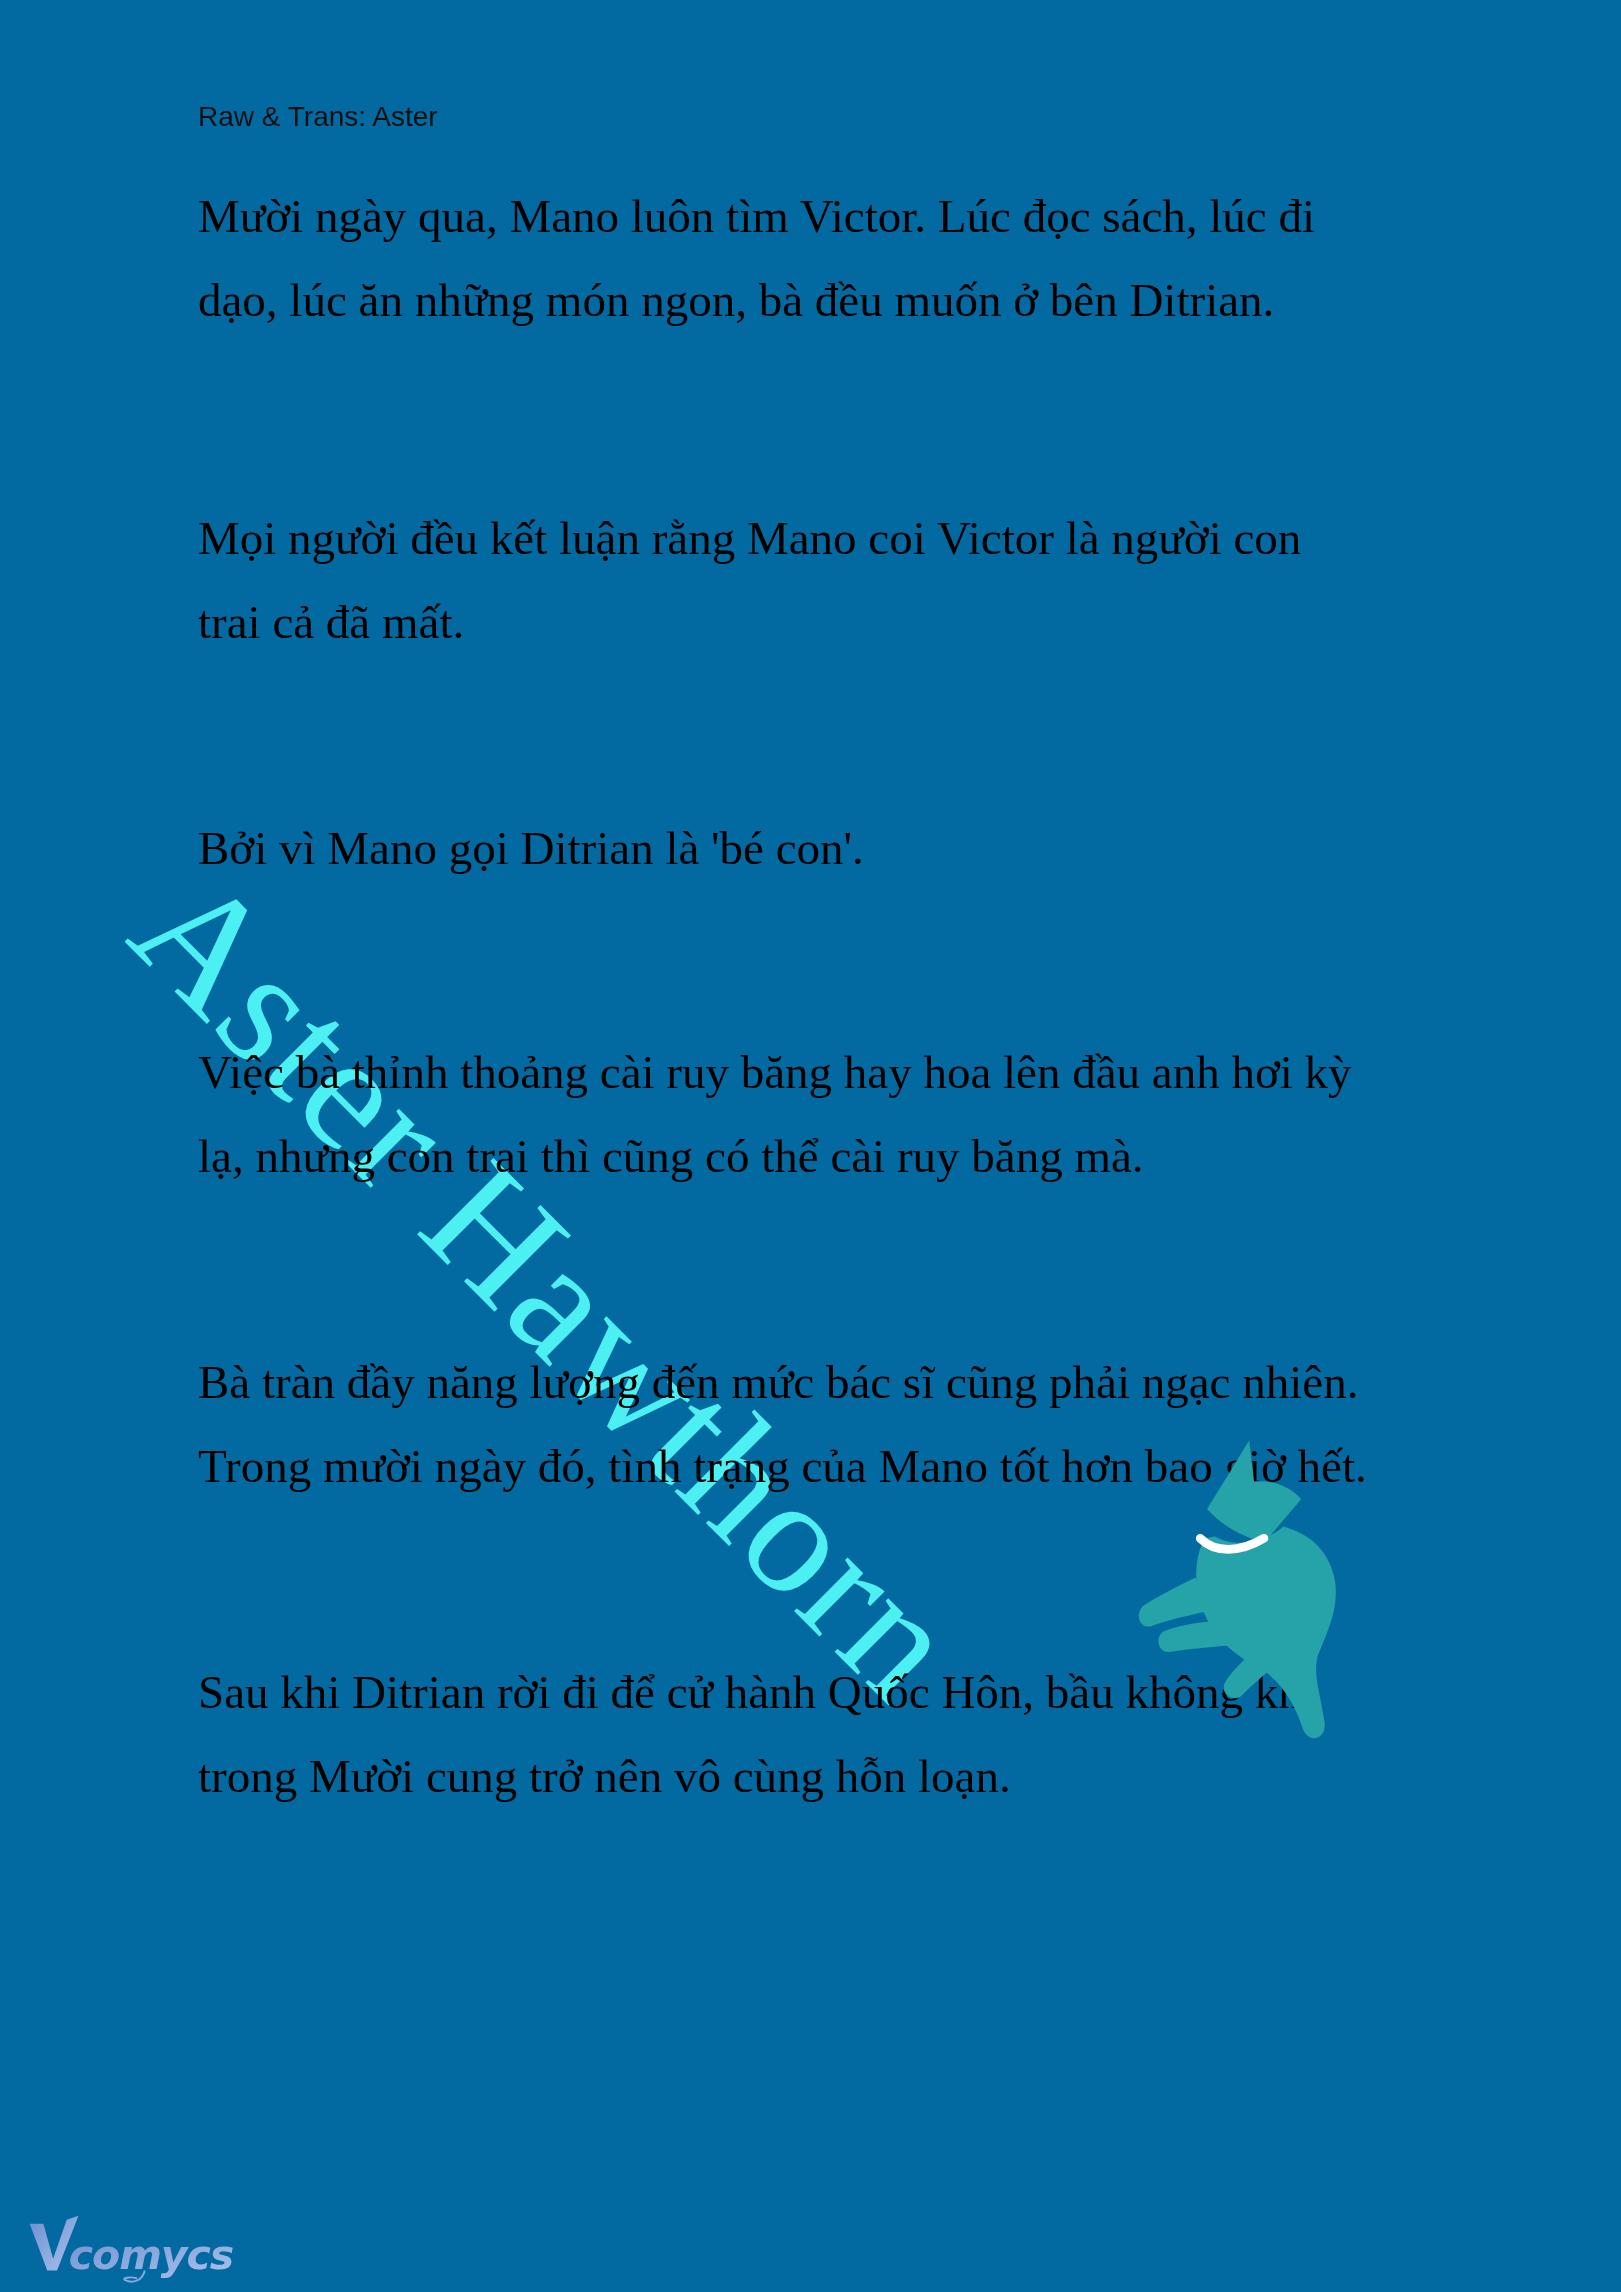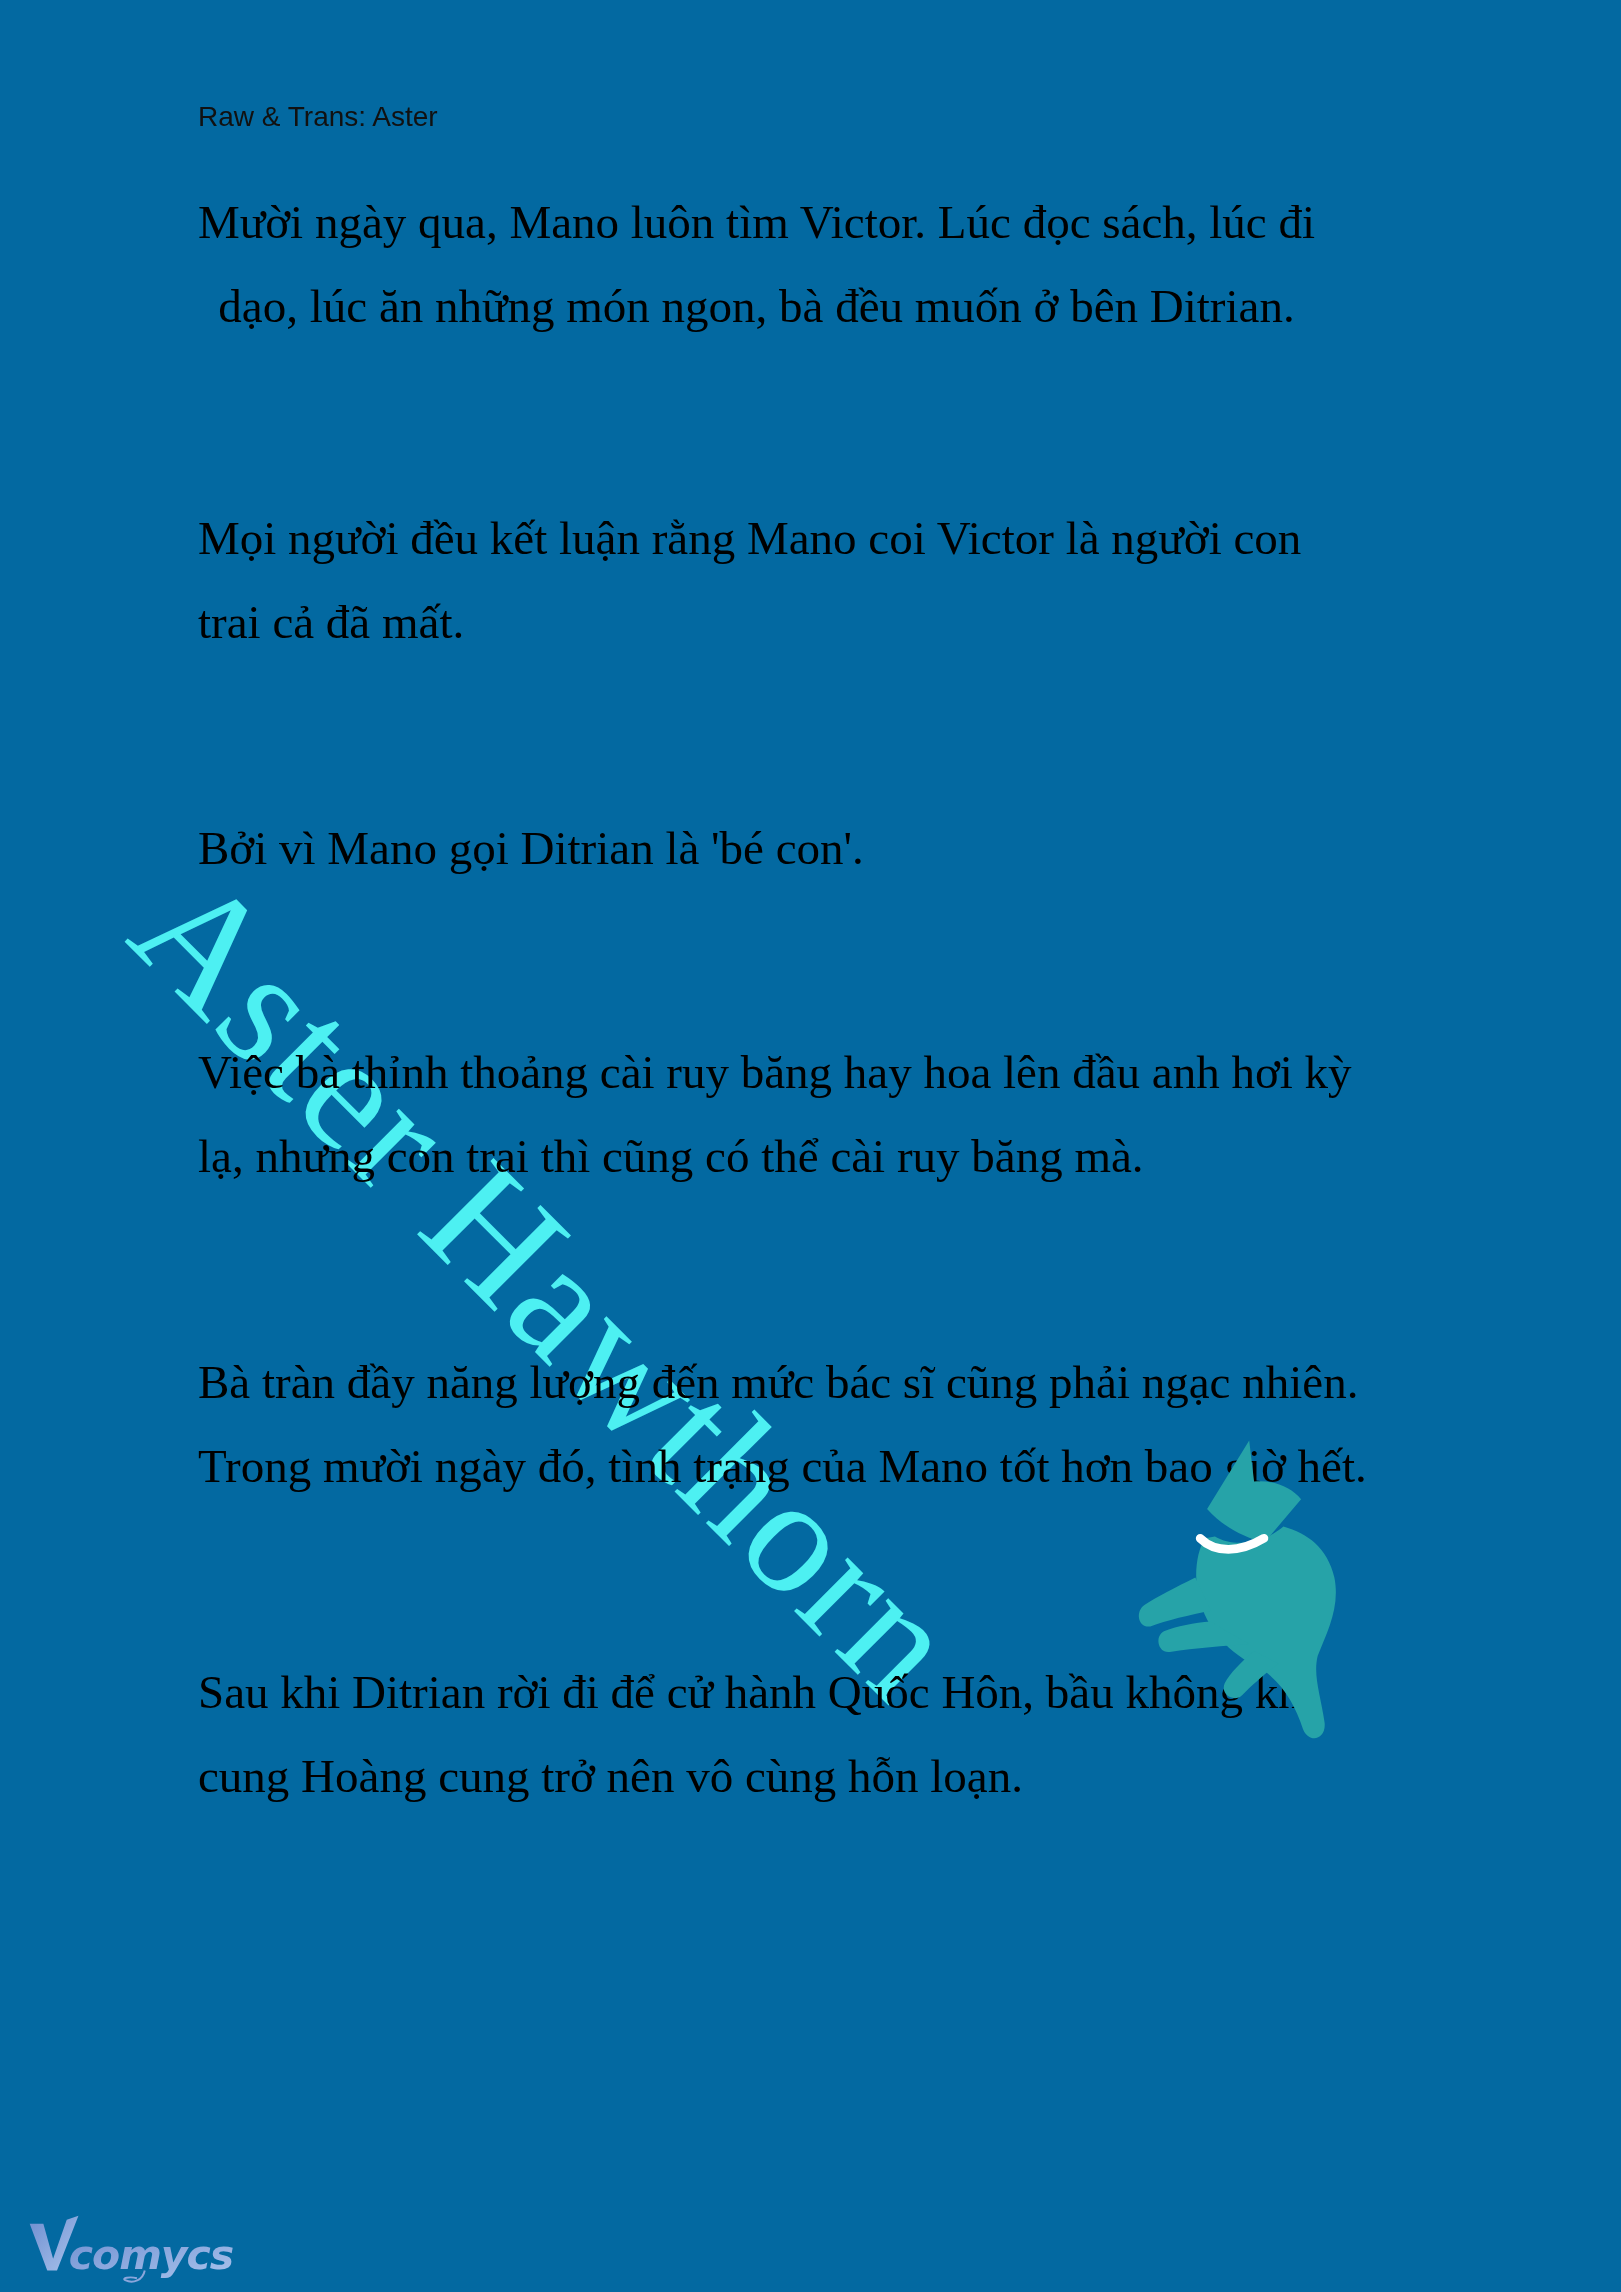--- a/index.html
+++ b/index.html
@@ -89,42 +89,42 @@
     }
   </style>
 </head>
 <body>
 
 <div class="page">
 
   <div class="header">Raw &amp; Trans: Aster</div>
 
   <div class="body-text">
-    <div class="para" style="top:180px;text-align:center;">
+    <div class="para" style="top:174px;">
       <span class="line">Mười ngày qua, Mano luôn tìm Victor. Lúc đọc sách, lúc đi</span>
       <span class="line">dạo, lúc ăn những món ngon, bà đều muốn ở bên Ditrian.</span>
     </div>
     <div class="para" style="top:496px;">
       <span class="line">Mọi người đều kết luận rằng Mano coi Victor là người con</span>
       <span class="line">trai cả đã mất.</span>
     </div>
     <div class="para" style="top:806px;">
       <span class="line">Bởi vì Mano gọi Ditrian là 'bé con'.</span>
     </div>
     <div class="para" style="top:1030px;">
       <span class="line">Việc bà thỉnh thoảng cài ruy băng hay hoa lên đầu anh hơi kỳ</span>
       <span class="line">lạ, nhưng con trai thì cũng có thể cài ruy băng mà.</span>
     </div>
     <div class="para" style="top:1340px;">
       <span class="line">Bà tràn đầy năng lượng đến mức bác sĩ cũng phải ngạc nhiên.</span>
       <span class="line">Trong mười ngày đó, tình trạng của Mano tốt hơn bao giờ hết.</span>
     </div>
     <div class="para" style="top:1650px;">
       <span class="line">Sau khi Ditrian rời đi để cử hành Quốc Hôn, bầu không khí</span>
-      <span class="line">cung Hoàng cung trở nên vô cùng hỗn loạn.</span>
+      <span class="line">trong Mười cung trở nên vô cùng hỗn loạn.</span>
     </div>
   </div>
 
   <div class="watermark">
     <span>Aster Hawthorn</span>
   </div>
 
   <svg class="cat" viewBox="0 0 240 340" xmlns="http://www.w3.org/2000/svg">
     <g fill="#26A3A8">
 

